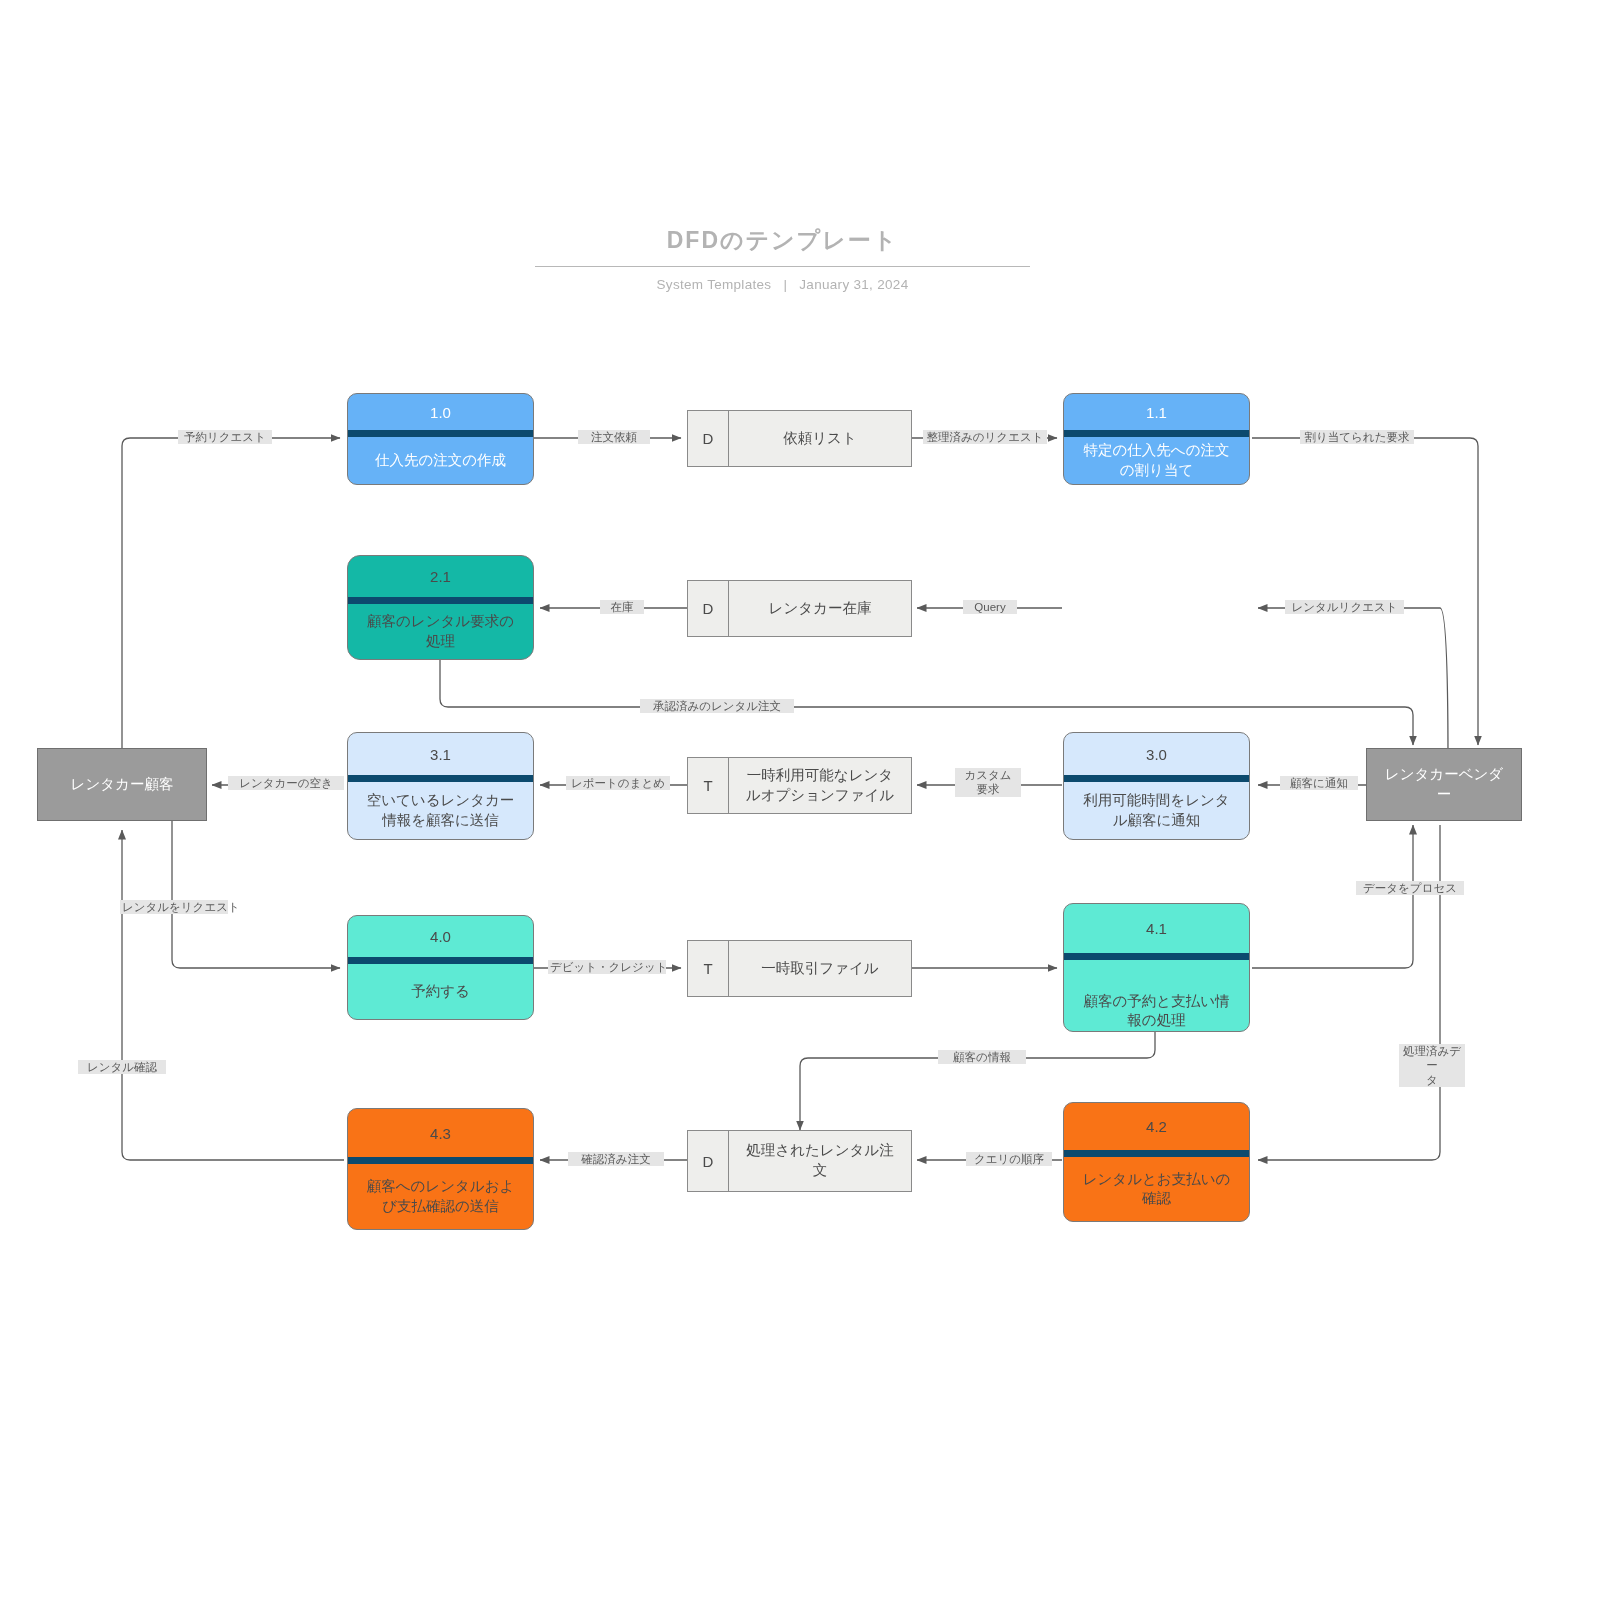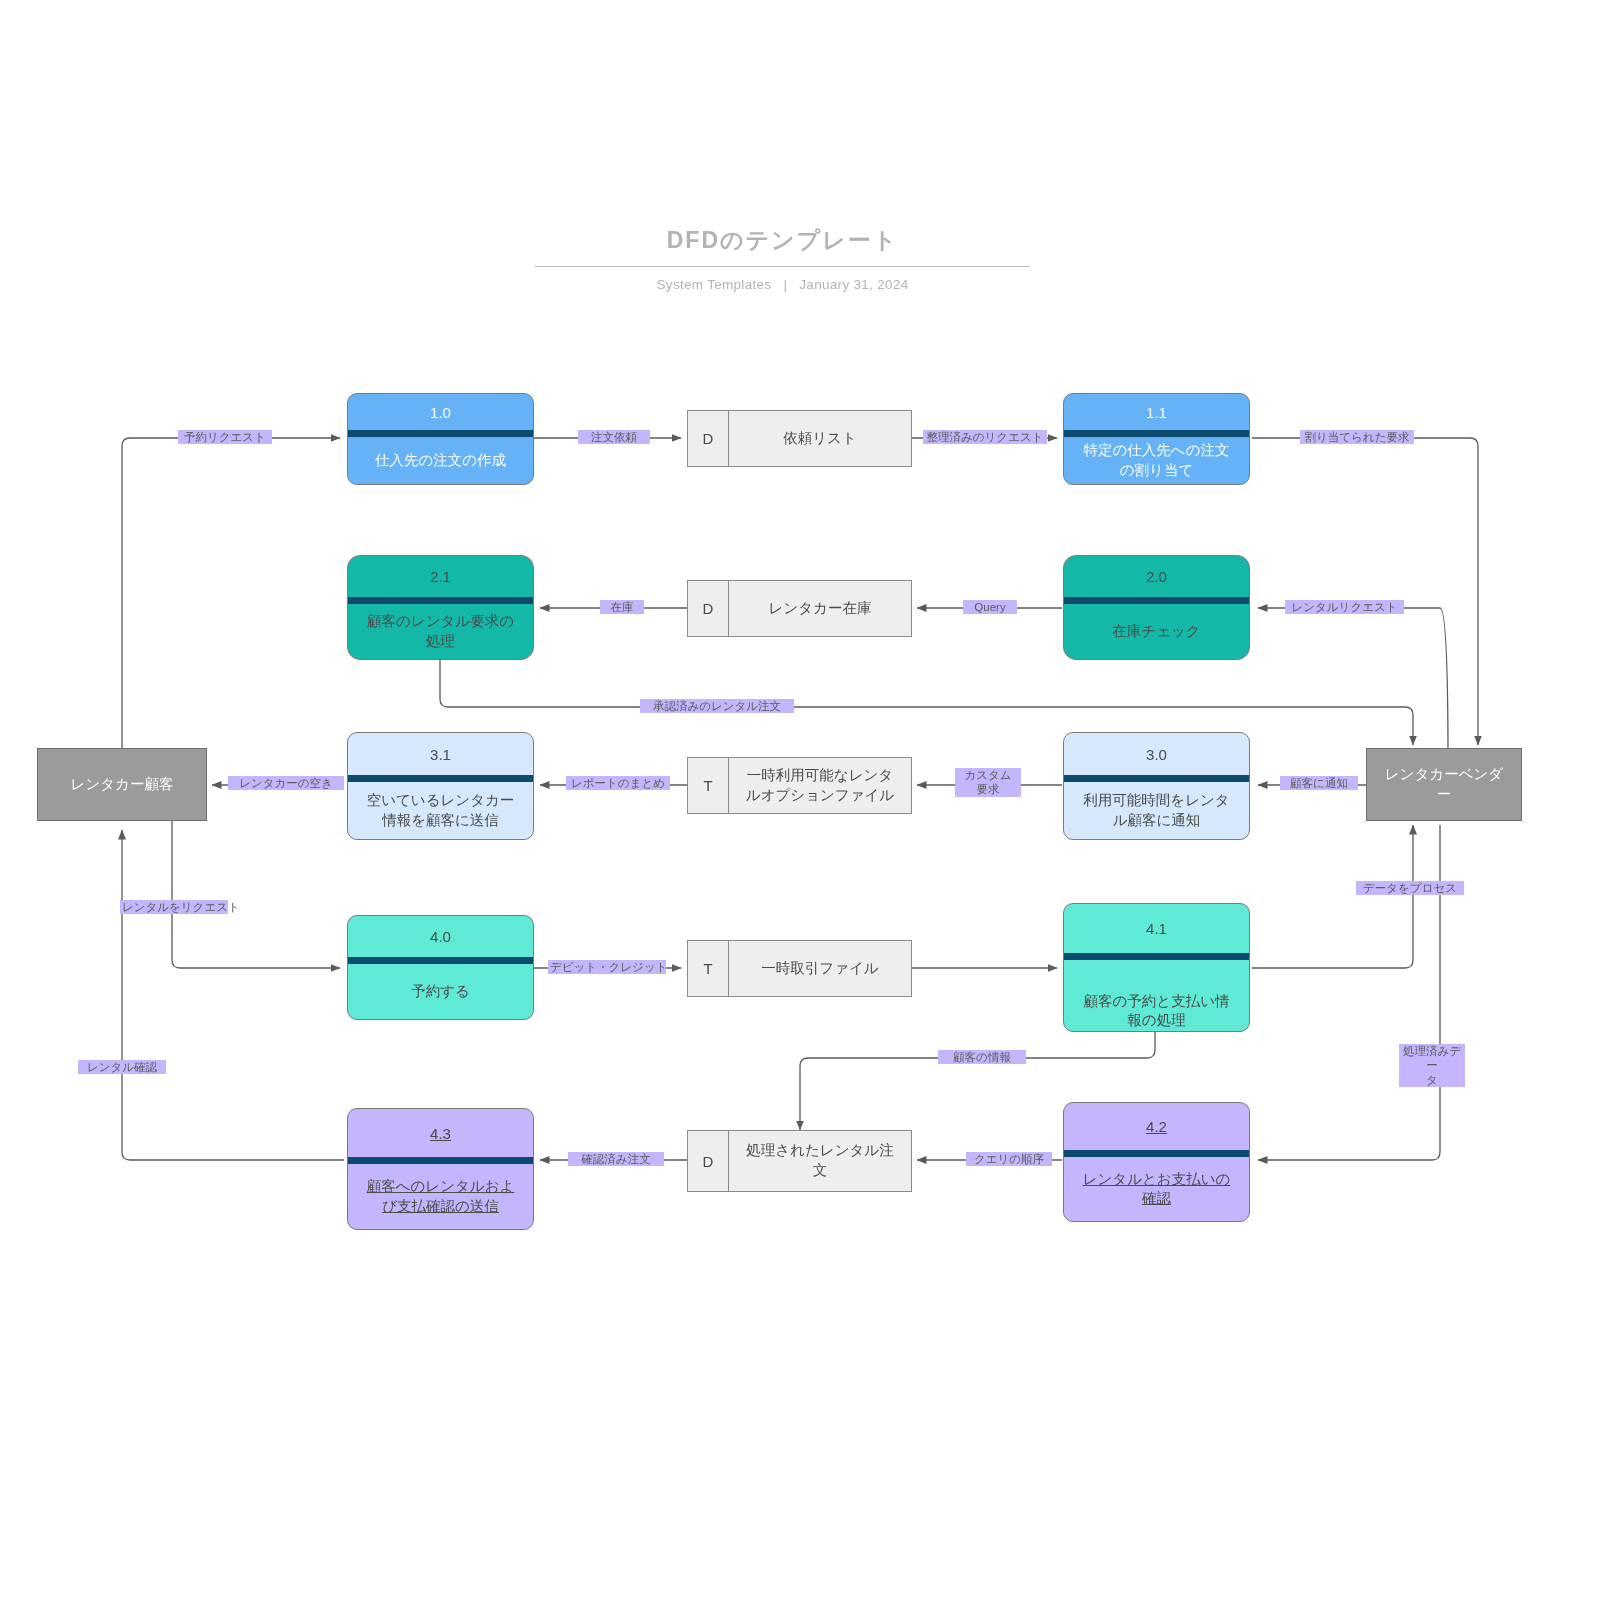--- a/index.html
+++ b/index.html
@@ -19,30 +19,30 @@
   .proc .pname{flex:1;display:flex;align-items:center;justify-content:center;text-align:center;font-size:14.5px;line-height:1.35;padding:0 10px;}
 
   .blue-dark{background:#66b2f7;}
   .blue-dark .pid,.blue-dark .pname{color:#ffffff;}
   .blue-mid{background:#14b8a6;border-radius:13px;}
   .blue-mid .pid,.blue-mid .pname{color:#4a4a4a;}
   .blue-light{background:#d6e8fc;}
   .blue-light .pid,.blue-light .pname{color:#4a4a4a;}
   .pink-light{background:#5eead4;justify-content:center;}
   .pink-light .pid,.pink-light .pname{color:#4a4a4a;}
-  .pink-dark{background:#c4b5fd;text-decoration:underline;}
+  .pink-dark{background:#f97316;}
   .pink-dark .pid,.pink-dark .pname{color:#4a4a4a;}
 
   .store{border:1px solid #8a8a8a;background:#eeeeec;display:flex;}
   .store .skey{width:40px;border-right:1px solid #8a8a8a;display:flex;align-items:center;justify-content:center;font-size:15px;color:#4a4a4a;}
   .store .sname{flex:1;display:flex;align-items:center;justify-content:center;text-align:center;font-size:14.5px;line-height:1.35;color:#4a4a4a;padding:0 8px;}
 
   .entity{background:#9b9b9b;border:1px solid #6f6f6f;display:flex;align-items:center;justify-content:center;text-align:center;color:#ffffff;font-size:14.5px;line-height:1.35;padding:0 6px;}
 
-  .flabel{position:absolute;font-size:11.5px;color:#5a5a5a;background:#c4b5fd;text-align:center;line-height:1.25;white-space:pre;padding:0 2px;}
+  .flabel{position:absolute;font-size:11.5px;color:#5a5a5a;background:#e5e5e5;text-align:center;line-height:1.25;white-space:pre;padding:0 2px;}
   .flabel.wrap{white-space:normal;}
 </style>
 </head>
 <body>
 
 <div id="canvas">
 
   <div class="hdr">
     <div class="title">DFDのテンプレート</div>
     <div class="rule"></div>
@@ -123,24 +123,20 @@
   <div class="node proc blue-mid" style="left:347px;top:555px;width:187px;height:105px;">
     <div class="pid">2.1</div>
     <div class="pname">顧客のレンタル要求の<br>処理</div>
   </div>
 
   <div class="node store" style="left:687px;top:580px;width:225px;height:57px;">
     <div class="skey">D</div>
     <div class="sname">レンタカー在庫</div>
   </div>
 
-  <div class="node proc blue-mid" style="left:1063px;top:555px;width:187px;height:105px;">
-    <div class="pid">2.0</div>
-    <div class="pname">在庫チェック</div>
-  </div>
 
   <div class="node entity" style="left:37px;top:748px;width:170px;height:73px;">
     <span>レンタカー顧客</span>
   </div>
 
   <div class="node proc blue-light" style="left:347px;top:732px;width:187px;height:108px;">
     <div class="pid">3.1</div>
     <div class="pname">空いているレンタカー<br>情報を顧客に送信</div>
   </div>
 

